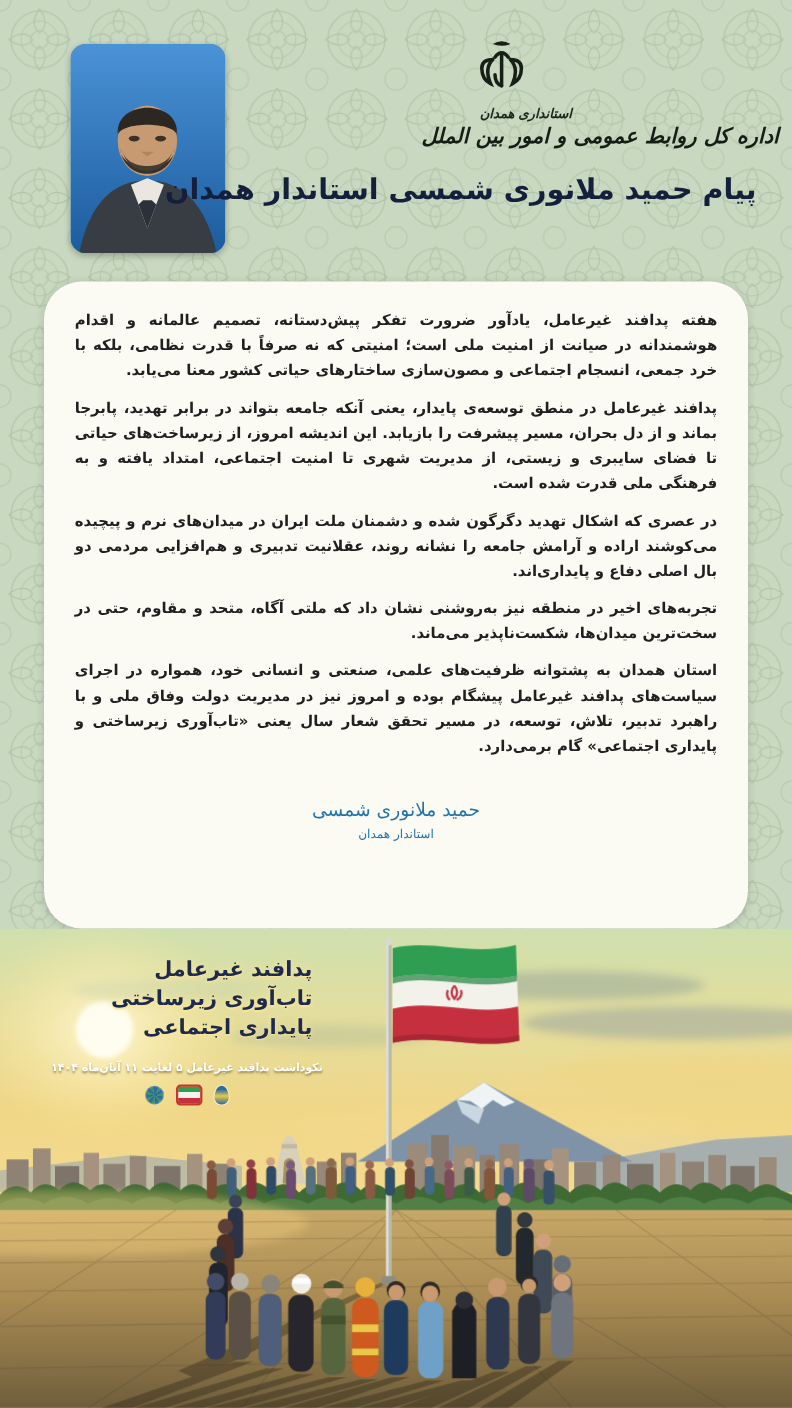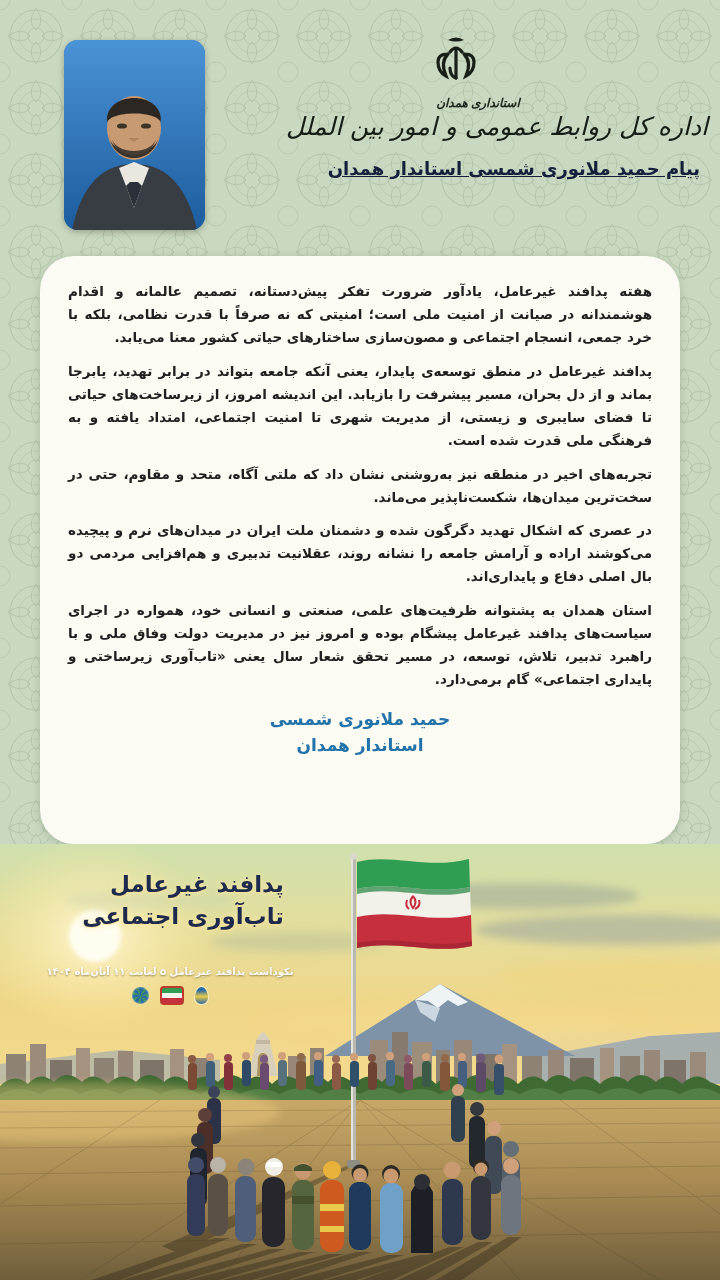--- a/index.html
+++ b/index.html
@@ -11,54 +11,54 @@
   }
   .bg-pattern{position:absolute;top:0;left:0;pointer-events:none;}
   
   .portrait{
     position:absolute;left:64px;top:40px;width:141px;height:190px;
     border-radius:14px;overflow:hidden;box-shadow:0 2px 6px rgba(0,0,0,.25);
   }
   .emblem{position:absolute;left:430px;top:34px;width:52px;height:62px;}
   .org-small{
     position:absolute;left:408px;top:96px;width:140px;
-    font-family:Liberation Serif, serif;font-style:italic;
+    font-family:Liberation Sans, sans-serif;font-style:italic;
     font-size:12px;font-weight:bold;color:#1c261d;text-align:center;direction:rtl;
   }
   .org-line{
     position:absolute;left:408px;top:112px;width:300px;
     font-family:"DejaVu Serif","Liberation Serif",serif;font-style:italic;
-    font-size:25px;font-weight:normal;color:#151d14;text-align:center;direction:rtl;
+    font-size:19px;font-weight:bold;color:#151d14;text-align:center;direction:rtl;
     white-space:nowrap;
   }
   .title1,.title2{
-    position:absolute;left:150px;right:20px;text-align:right;direction:rtl;
-    color:#141f3c;font-weight:800;font-size:18px;letter-spacing:-.5px;text-decoration:underline;
+    position:absolute;left:150px;right:20px;text-align:left;direction:rtl;
+    color:#141f3c;font-weight:800;font-size:26px;letter-spacing:-.5px;
   }
   .title1{top:158px;}
   .title2{top:201px;}
   
   .card{
     position:absolute;left:40px;right:40px;top:256px;height:588px;
     background:#fbfbf3;border-radius:34px;box-shadow:0 2px 8px rgba(40,60,40,.18);
     padding:24px 28px 4px;box-sizing:border-box;overflow:hidden;
   }
   .card p{
     margin:0 0 10px;direction:rtl;text-align:justify;
     font-size:13.5px;line-height:1.72;font-weight:600;color:#202020;
   }
-  .sig{margin-top:14px;text-align:center;color:#2273aa;font-weight:700;}
+  .sig{margin-top:32px;text-align:center;color:#2273aa;font-weight:400;}
   .sig-name{font-size:17px;line-height:1.6;}
-  .sig-role{font-size:17px;line-height:1.5;}
+  .sig-role{font-size:11px;line-height:1.5;}
   
   .scene{position:absolute;left:0;top:844px;width:720px;height:436px;overflow:hidden;}
   .scene svg{position:absolute;left:0;top:0;}
   .slogan{
     position:absolute;left:56px;top:24px;width:228px;direction:rtl;text-align:right;
-    font-weight:800;font-size:23px;line-height:1.4;color:#1d2a4d;
+    font-weight:800;font-size:19px;line-height:1.4;color:#1d2a4d;
     text-shadow:0 0 7px rgba(252,233,160,.95),0 1px 0 rgba(250,228,150,.8);
   }
   .slogan div{white-space:nowrap;}
   .date-note{
     position:absolute;left:40px;top:122px;width:260px;text-align:center;direction:rtl;
     font-size:10px;font-weight:600;color:#ffffff;
     text-shadow:0 1px 2px rgba(80,60,20,.55);
   }
   .logos{
     position:absolute;left:40px;top:142px;width:260px;
@@ -137,22 +137,22 @@
   </svg>
 
   <div class="org-small">استانداری همدان</div>
   <div class="org-line">اداره کل روابط عمومی و امور بین الملل</div>
 
   <div class="title1">پیام حمید ملانوری شمسی استاندار همدان</div>
 
   <div class="card">
     <p>هفته پدافند غیرعامل، یادآور ضرورت تفکر پیش‌دستانه، تصمیم عالمانه و اقدام هوشمندانه در صیانت از امنیت ملی است؛ امنیتی که نه صرفاً با قدرت نظامی، بلکه با خرد جمعی، انسجام اجتماعی و مصون‌سازی ساختارهای حیاتی کشور معنا می‌یابد.</p>
     <p>پدافند غیرعامل در منطق توسعه‌ی پایدار، یعنی آنکه جامعه بتواند در برابر تهدید، پابرجا بماند و از دل بحران، مسیر پیشرفت را بازیابد. این اندیشه امروز، از زیرساخت‌های حیاتی تا فضای سایبری و زیستی، از مدیریت شهری تا امنیت اجتماعی، امتداد یافته و به فرهنگی ملی قدرت شده است.</p>
+    <p>در عصری که اشکال تهدید دگرگون شده و دشمنان ملت ایران در میدان‌های نرم و پیچیده می‌کوشند اراده و آرامش جامعه را نشانه روند، عقلانیت تدبیری و هم‌افزایی مردمی دو بال اصلی دفاع و پایداری‌اند.</p>
     <p>تجربه‌های اخیر در منطقه نیز به‌روشنی نشان داد که ملتی آگاه، متحد و مقاوم، حتی در سخت‌ترین میدان‌ها، شکست‌ناپذیر می‌ماند.</p>
-    <p>در عصری که اشکال تهدید دگرگون شده و دشمنان ملت ایران در میدان‌های نرم و پیچیده می‌کوشند اراده و آرامش جامعه را نشانه روند، عقلانیت تدبیری و هم‌افزایی مردمی دو بال اصلی دفاع و پایداری‌اند.</p>
     <p>استان همدان به پشتوانه ظرفیت‌های علمی، صنعتی و انسانی خود، همواره در اجرای سیاست‌های پدافند غیرعامل پیشگام بوده و امروز نیز در مدیریت دولت وفاق ملی و با راهبرد تدبیر، تلاش، توسعه، در مسیر تحقق شعار سال یعنی «تاب‌آوری زیرساختی و پایداری اجتماعی» گام برمی‌دارد.</p>
     <div class="sig">
       <div class="sig-name">حمید ملانوری شمسی</div>
       <div class="sig-role">استاندار همدان</div>
     </div>
   </div>
 
   <div class="scene">
     <svg width="720" height="436" viewBox="0 0 720 436">
       <defs>
@@ -453,21 +453,22 @@
           </g>
         <g>
             <rect x="501" y="331" width="20" height="60" rx="9" fill="#6e757e"></rect>
             <circle cx="511" cy="322" r="8" fill="#cfa07a"></circle>
           </g>
       </g>
     </svg>
 
     <div class="slogan">
       <div>پدافند غیرعامل</div>
-      <div>تاب‌آوری اجتماعی</div>
+      <div>تاب‌آوری زیرساختی</div>
+      <div>پایداری اجتماعی</div>
     </div>
     <div class="date-note">نکوداشت پدافند غیرعامل ۵ لغایت ۱۱ آبان‌ماه ۱۴۰۴</div>
     <div class="logos">
       <span class="logo-flame"></span>
       <span class="logo-flag"></span>
       <span class="logo-round"></span>
     </div>
   </div>
 
 </div>

